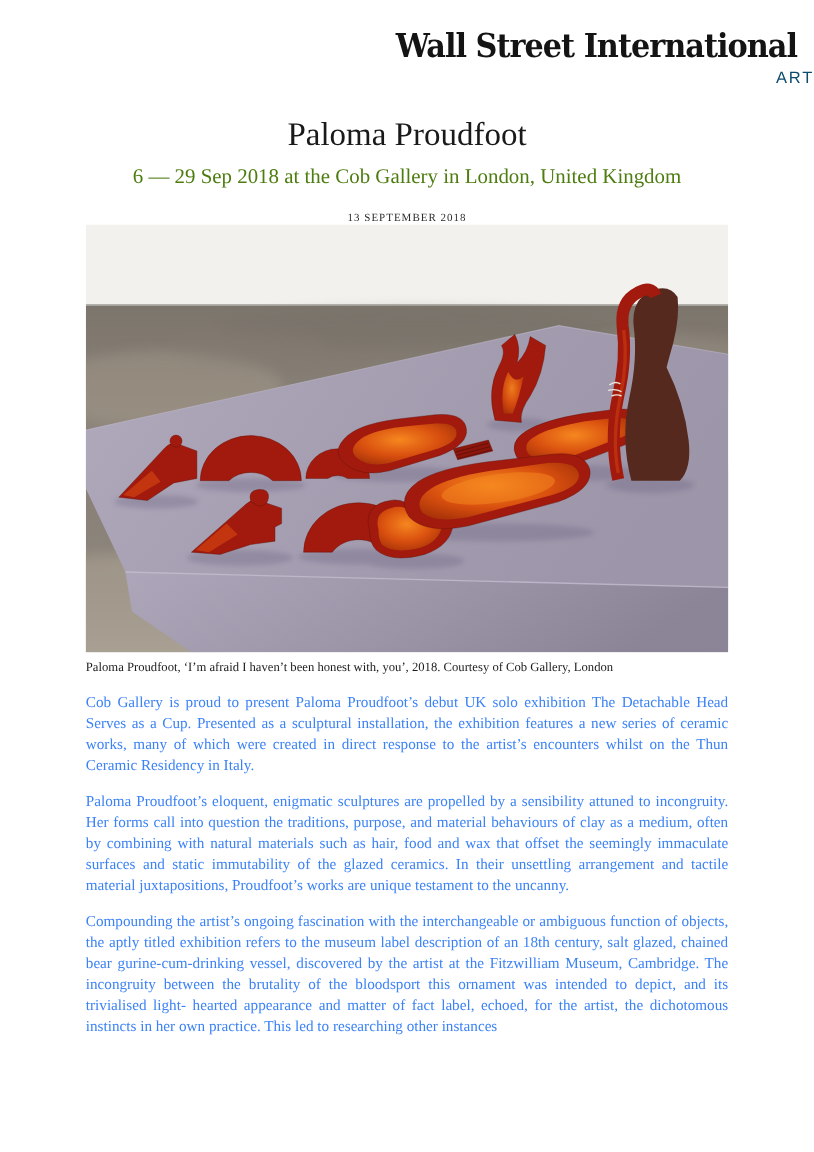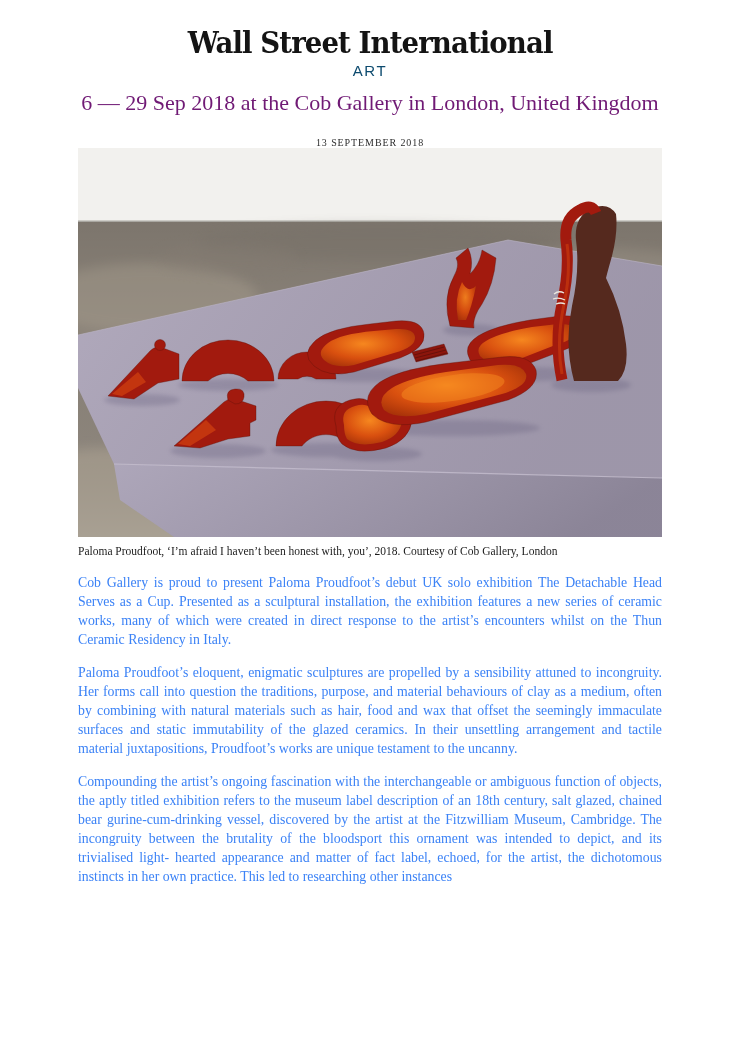--- a/index.html
+++ b/index.html
@@ -5,37 +5,37 @@
   * { margin:0; padding:0; box-sizing:border-box; }
   html,body { background:#ffffff; }
   .page {
     width:740px; height:1047px; margin:0 auto; background:#ffffff;
     font-family:"Liberation Serif", serif; color:#1b1b1b;
     overflow:hidden; position:relative;
   }
   .content { width:584px; margin:0 auto; }
 
   
-  .masthead { text-align:center; padding-top:26px; }
+  .masthead { text-align:right; padding-top:26px; }
   .masthead-title {
     font-family:"DejaVu Serif", serif;
     font-weight:bold; font-size:30px; letter-spacing:-1px;
     color:#141414; line-height:1.1; display:inline-block;
     transform:scaleX(.92); transform-origin:center;
   }
   .masthead-section {
     font-family:"Liberation Sans", sans-serif;
     font-size:15px; letter-spacing:1.6px; color:#0c4a6e;
     margin-top:3px;
   }
 
   
   .article-head { text-align:center; }
   .page-title { font-size:30px; font-weight:normal; color:#191919; margin-top:27px; line-height:1.1; }
-  .page-subtitle { font-size:22px; color:#701a75; margin-top:11px; }
+  .page-subtitle { font-size:19px; color:#4d7c0f; margin-top:11px; }
   .page-date { font-size:10px; letter-spacing:.9px; color:#2c2c2c; margin-top:21px; }
 
   
   .figure { }
   .figure svg { display:block; width:584px; height:389px; }
   .figure-caption { font-size:11.5px; color:#1c1c1c; margin-top:8px; }
 
   
   .body-text { margin-top:16px; }
   .body-text p {
@@ -49,20 +49,21 @@
 <div class="page">
 
   <header class="masthead">
     <div class="masthead-title">Wall Street International</div>
     <div class="masthead-section">ART</div>
   </header>
 
   <div class="content">
 
     <section class="article-head">
+      <h1 class="page-title">Paloma Proudfoot</h1>
       <div class="page-subtitle">6 — 29 Sep 2018 at the Cob Gallery in London, United Kingdom</div>
       <div class="page-date">13 SEPTEMBER 2018</div>
     </section>
 
     <figure class="figure">
       <svg viewBox="0 0 584 389" xmlns="http://www.w3.org/2000/svg" role="img">
         <defs>
           <radialGradient id="og" cx="45%" cy="40%" r="70%">
             <stop offset="0" stop-color="#f6871f"></stop>
             <stop offset="0.55" stop-color="#d9500f"></stop>

